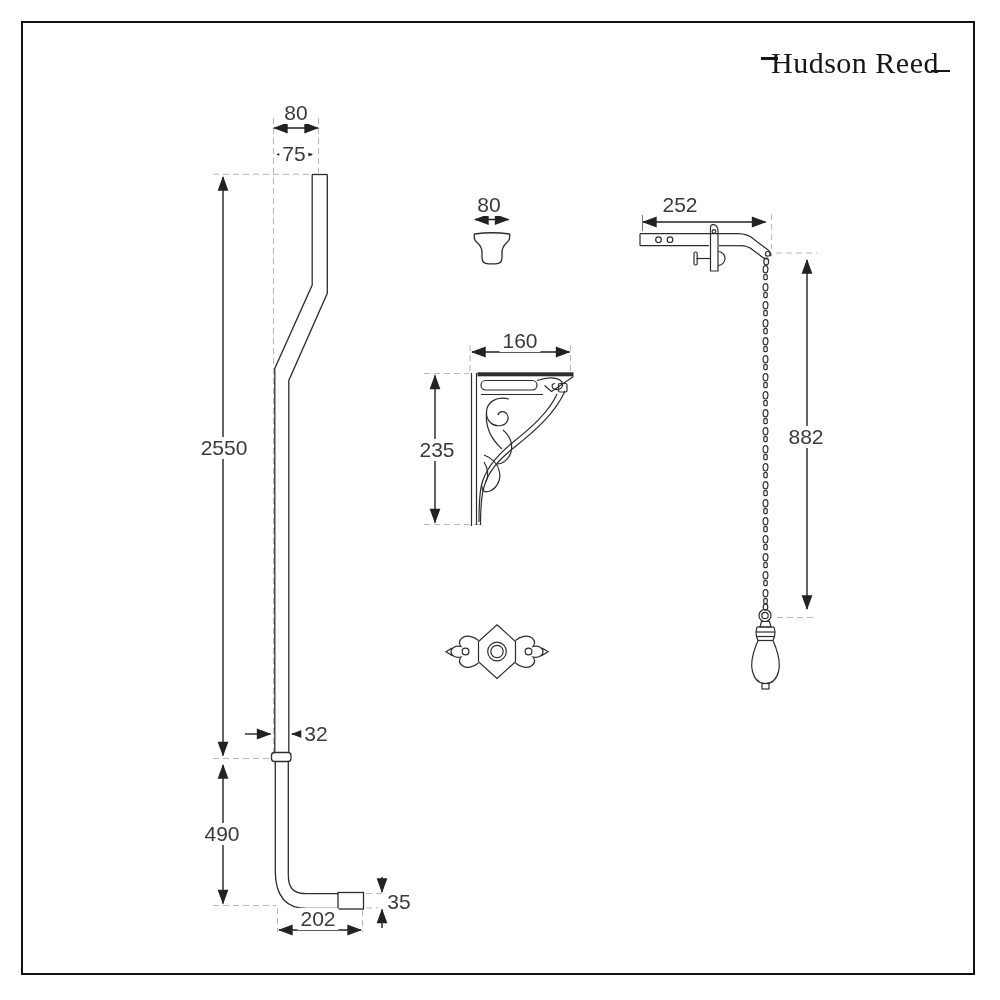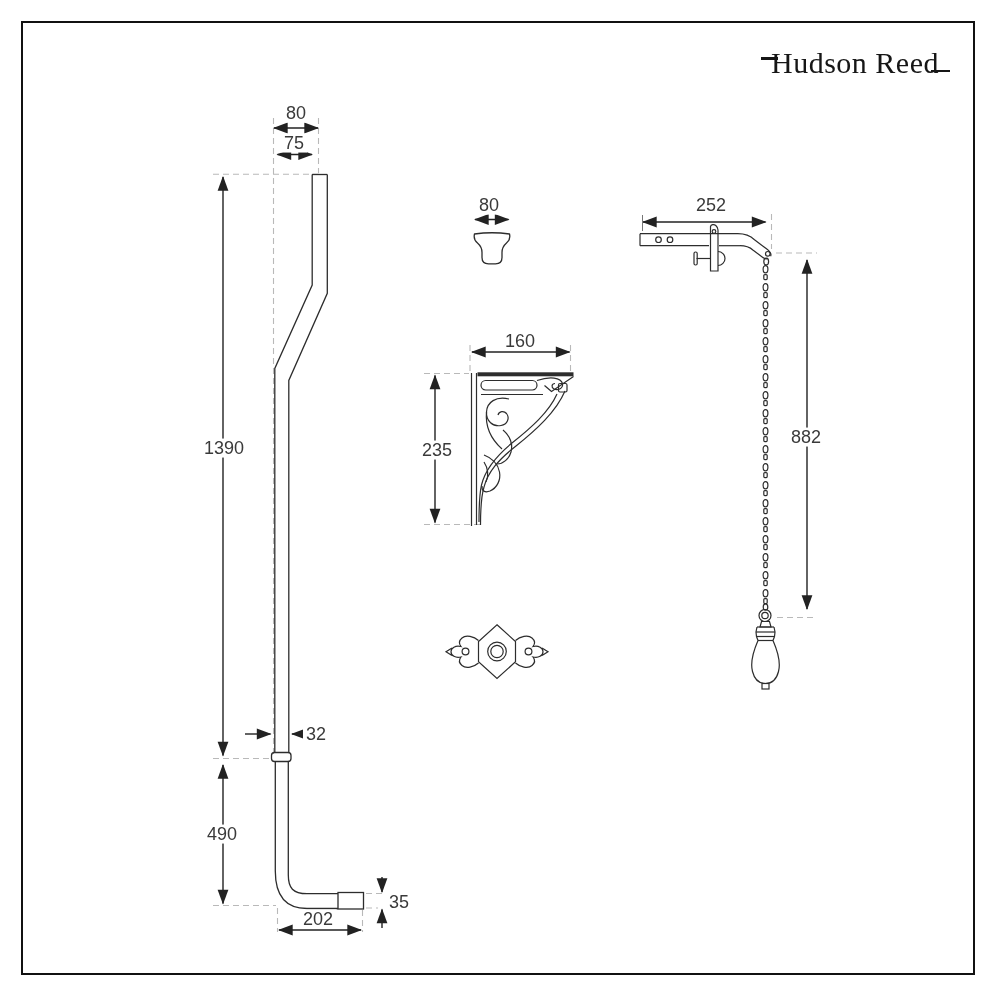--- a/index.html
+++ b/index.html
@@ -7,21 +7,21 @@
           font-family:"Liberation Sans",sans-serif;}
   .sheet-border{position:absolute;left:21px;top:21px;width:954px;height:954px;
                 border:2px solid #111;box-sizing:border-box;}
   .logo{position:absolute;top:46px;right:50px;display:flex;align-items:center;
         font-family:"Liberation Serif",serif;font-size:30px;color:#161616;letter-spacing:.5px;}
   .logo-rule-left{display:inline-block;width:17px;height:2.2px;background:#161616;
                   margin-right:-7px;margin-top:-9px;}
   .logo-rule-right{display:inline-block;width:19px;height:2.2px;background:#161616;
                    margin-left:-8px;align-self:flex-end;margin-bottom:8px;}
   svg.art{position:absolute;left:0;top:0;}
-  .dim{position:absolute;transform:translate(-50%,-50%);font-size:18px;color:#3a3a3a;
+  .dim{position:absolute;transform:translate(-50%,-50%);font-size:21px;color:#3a3a3a;
        background:#ffffff;padding:0 3px;line-height:1.05;white-space:nowrap;}
 </style>
 </head>
 <body>
 
 <div class="canvas">
 
   <div class="sheet-border"></div>
 
   <div class="logo">
@@ -183,25 +183,25 @@
         <path d="M774,627 L775,632 L774.5,636.5 L773,640.5"></path>
         <path d="M758,640.5 H773"></path>
         <path d="M758,640.5 C753,652 750.5,664 752.5,671.5 C754.5,679.5 759.5,683.5 765.5,683.5
                  C771.5,683.5 776.5,679.5 778.5,671.5 C780.5,664 778,652 773,640.5"></path>
         <rect x="762" y="683.5" width="7" height="5.5"></rect>
       </g>
     </g>
   </svg>
 
   <span class="dim" style="left:296px;top:113px">80</span>
-  <span class="dim" style="left:294px;top:143px">75</span>
-  <span class="dim" style="left:224px;top:448px">1390</span>
+  <span class="dim" style="left:294px;top:154px">75</span>
+  <span class="dim" style="left:224px;top:448px">2550</span>
   <span class="dim" style="left:316px;top:734px">32</span>
   <span class="dim" style="left:222px;top:834px">490</span>
   <span class="dim" style="left:318px;top:919px">202</span>
   <span class="dim" style="left:399px;top:902px">35</span>
   <span class="dim" style="left:489px;top:205px">80</span>
   <span class="dim" style="left:520px;top:341px">160</span>
   <span class="dim" style="left:437px;top:450px">235</span>
-  <span class="dim" style="left:711px;top:205px">252</span>
+  <span class="dim" style="left:680px;top:205px">252</span>
   <span class="dim" style="left:806px;top:437px">882</span>
 
 </div>
 
 </body></html>

